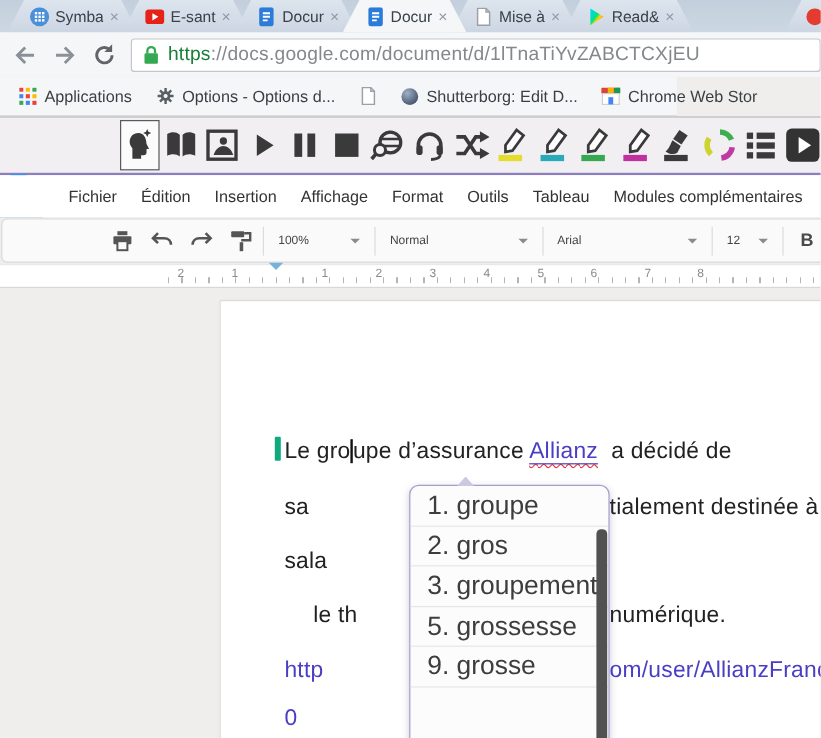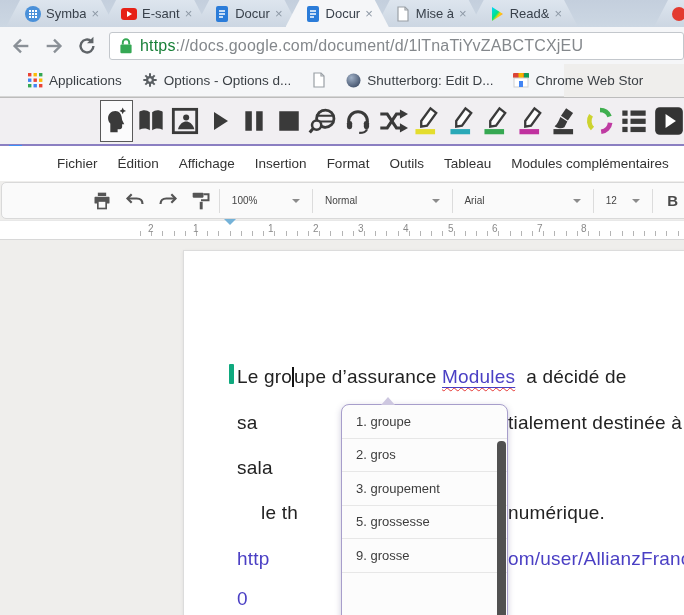--- a/index.html
+++ b/index.html
@@ -26,21 +26,21 @@
   .chrome-bar { position:absolute; left:0; top:27px; width:684px; height:37px; background:#f5f6f8;
     display:flex; align-items:center; padding-left:10px; gap:10px; }
   .navbtn { width:24px; height:24px; display:flex; align-items:center; justify-content:center; }
   .urlbox { display:flex; align-items:center; gap:6px; height:28px; width:600px;
     background:#fff; border:1px solid #c3c7cc; border-radius:3px; padding:0 8px; }
   .urltext { font-size:16px; color:#84888c; white-space:nowrap; overflow:hidden; letter-spacing:.2px; }
   .urltext .scheme { color:#188038; }
 
   
   .bookmarks { position:absolute; left:0; top:64px; width:564px; height:33px; background:#f5f6f8;
-    border-bottom:1px solid #d6d6d6; display:flex; align-items:center; gap:8px; padding-left:22px; }
+    border-bottom:1px solid #d6d6d6; display:flex; align-items:center; gap:8px; padding-left:10px; }
   .bm { display:flex; align-items:center; gap:6px; padding:3px 6px; }
   .bm span.bm-label { font-size:13.5px; color:#3a3f44; white-space:nowrap; }
 
   
   .rw-bar { position:absolute; left:0; top:97px; width:684px; height:49px; background:#f1eff2;
     border-top:1px solid #bcbcbc; border-bottom:2px solid #8b7fc2;
     display:flex; align-items:center; gap:4px; padding-left:101px; }
   .rw-btn { width:33px; height:40px; display:flex; align-items:center; justify-content:center; }
   .rw-btn.selected { outline:1px solid #5a5a5a; background:#fbfbfc; }
 
@@ -84,21 +84,21 @@
   .text-caret { display:inline-block; width:2px; height:20px; background:#111; vertical-align:-4px; }
   .rw-cursor { position:absolute; left:229px; top:364px; width:5px; height:20px; background:#0fa97e; border-radius:1px; }
 
   
   .dropdown { position:absolute; left:341px; top:404px; width:167px; height:225px;
     background:#fcfcfc; border:1px solid #a79ecb; border-radius:8px;
     box-shadow:0 2px 6px rgba(60,50,110,.25); overflow:hidden; z-index:10; }
   .dd-notch { position:absolute; left:381px; top:397px; width:14px; height:8px;
     background:#cdc7e0; clip-path:polygon(50% 0,100% 100%,0 100%); z-index:11; }
   .dd-item { height:33.5px; display:flex; align-items:center; padding-left:14px;
-    font-size:13px; color:#3d3d3d; border-bottom:1px solid #e7e7e7; white-space:pre; }
+    font-size:22px; color:#3d3d3d; border-bottom:1px solid #e7e7e7; white-space:pre; }
   .dd-scrollbar { position:absolute; right:1px; top:36px; bottom:0; width:9px; background:#515151; border-radius:4px 4px 0 0; }
 
   svg { display:block; }
 </style>
 </head>
 <body>
 
 <div id="screen">
 
   <div class="tabstrip">
@@ -407,22 +407,22 @@
           <path d="M10 7l9 6-9 6z" fill="#fff"></path>
         </svg>
     </span>
   </div>
 
   <div class="docs-logo-tab"></div>
   <div class="docs-logo"></div>
   <div class="menubar">
     <span class="menu-item">Fichier</span>
     <span class="menu-item">Édition</span>
+    <span class="menu-item">Insertion</span>
     <span class="menu-item">Affichage</span>
-    <span class="menu-item">Insertion</span>
     <span class="menu-item">Format</span>
     <span class="menu-item">Outils</span>
     <span class="menu-item">Tableau</span>
     <span class="menu-item">Modules complémentaires</span>
   </div>
 
   <div class="fmt-bar">
     <span class="fmt-icon">
       <svg width="20" height="20" viewBox="0 0 24 24">
           <rect x="7" y="2" width="10" height="4" fill="#555"></rect>
@@ -487,21 +487,21 @@
     <span class="ruler-num" style="left:581px">8</span>
     <span class="indent-marker"><span class="bar"></span><span class="tri"></span></span>
   </div>
 
   <div class="docarea">
     <div class="page"></div>
   </div>
 
   <span class="rw-cursor"></span>
 
-  <div class="docline" style="left:237px; top:364px;"><span>Le gro</span><span class="text-caret"></span><span>upe d’assurance </span><span class="lnk-wrap"><span class="lnk">Modules</span></span><span>  a décidé de</span></div>
+  <div class="docline" style="left:237px; top:364px;"><span>Le gro</span><span class="text-caret"></span><span>upe d’assurance </span><span class="lnk-wrap"><span class="lnk">Allianz</span></span><span>  a décidé de</span></div>
 
   <div class="docline" style="left:237px; top:410px;"><span>sa</span></div>
   <div class="docline rfrag" style="top:410px;"><span>tialement destinée à</span></div>
 
   <div class="docline" style="left:237px; top:455px;"><span>sala</span></div>
 
   <div class="docline" style="left:237px; top:500px;margin-left:24px;"><span>le th</span></div>
   <div class="docline rfrag" style="top:500px;"><span>numérique.</span></div>
 
   <div class="docline linkcolor" style="left:237px; top:546px;"><span>http</span></div>

